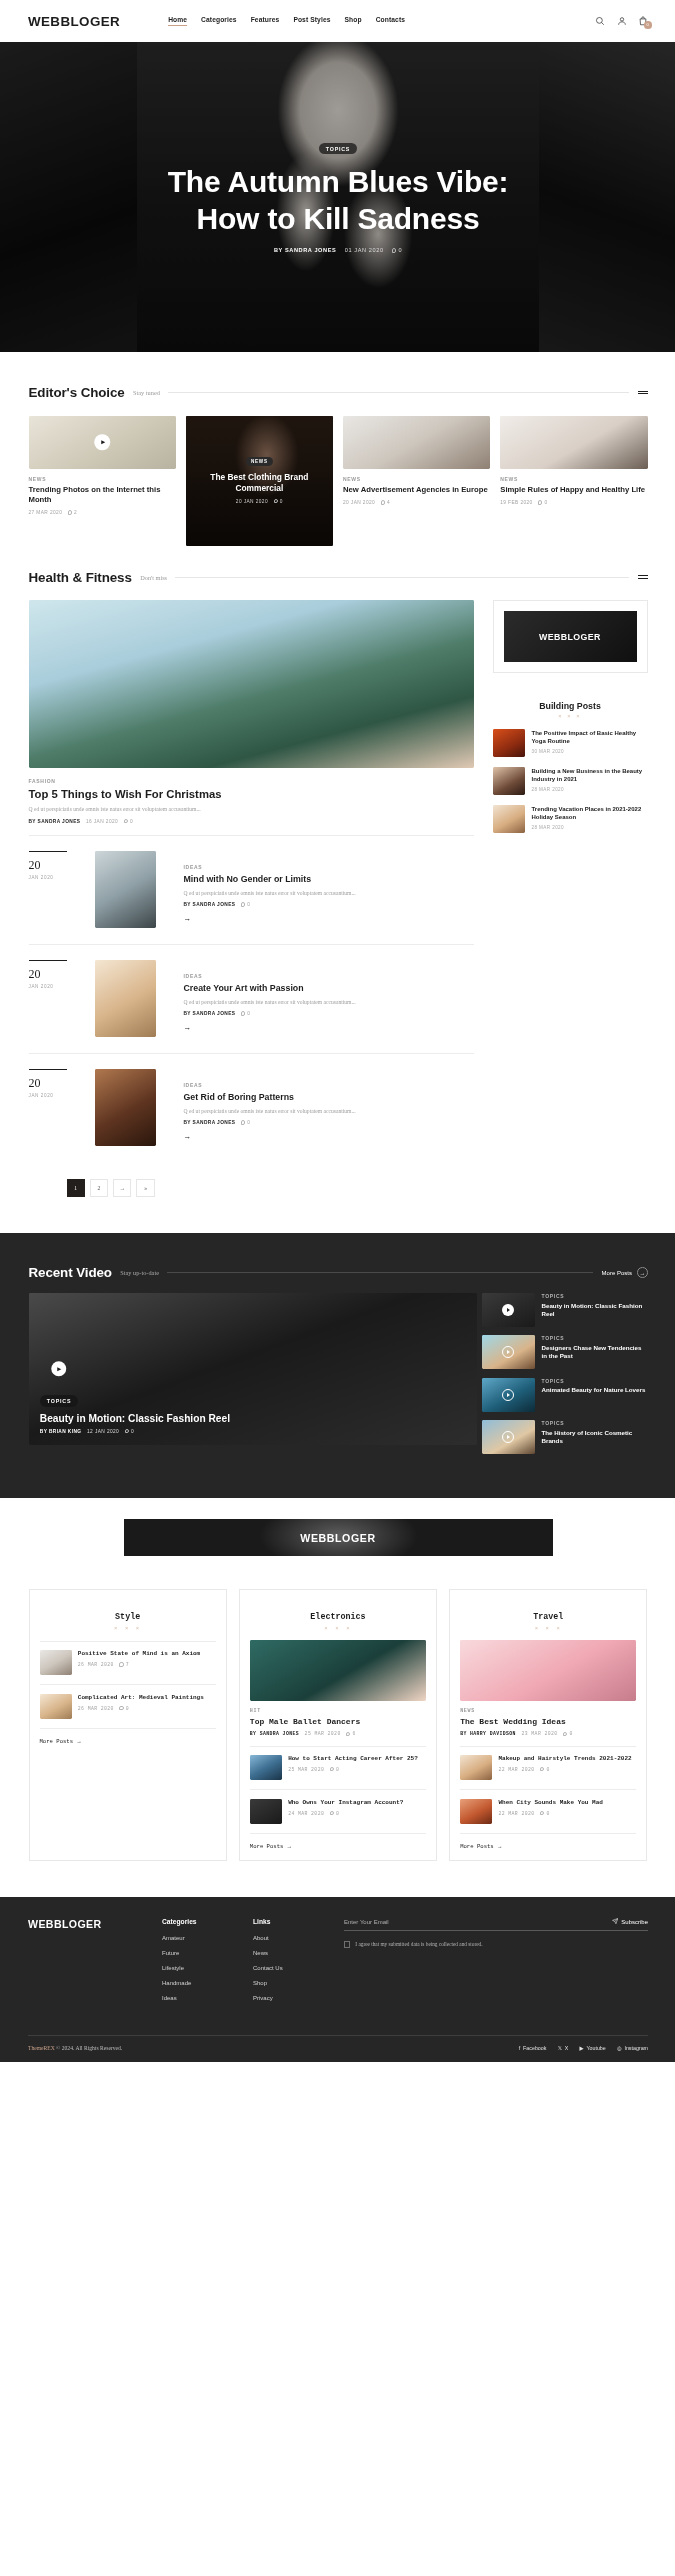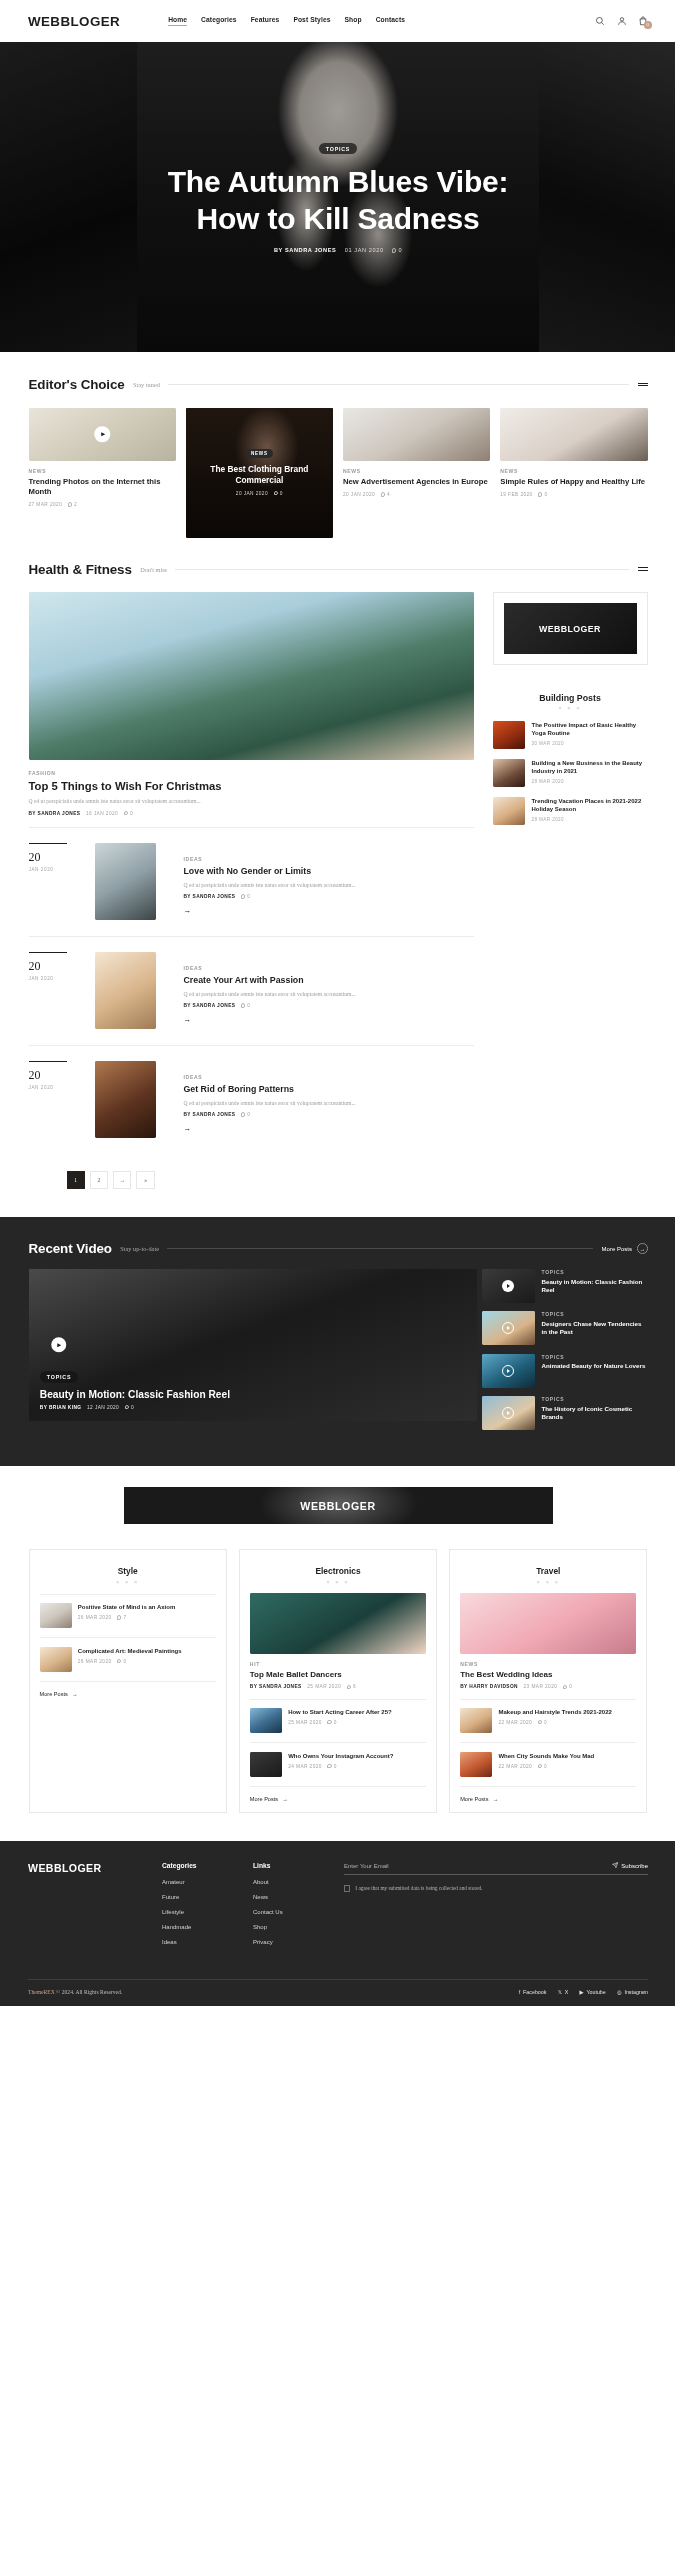--- a/index.html
+++ b/index.html
@@ -3,21 +3,21 @@
 <meta charset="utf-8">
 <style>
   * { box-sizing: border-box; margin: 0; padding: 0; }
   body {
     width: 676px; height: 2576px;
     font-family: "Liberation Sans", sans-serif;
     background: #ffffff; color: #1d1d1d;
     overflow: hidden;
   }
   .wrap { width: 676px; }
-  .container { width: 619px; margin: 4px auto; }
+  .container { width: 619px; margin: 12px auto; }
 
   
   .header {
     height: 42px; display: flex; align-items: center;
     padding: 0 28px; background: #fff; position: relative;
   }
   .logo { font-size: 13.4px; font-weight: 700; letter-spacing: 0.4px; color: #1d1d1d; }
   .nav { display: flex; gap: 14px; margin-left: 48px; }
   .nav a {
     font-size: 6.7px; font-weight: 700; color: #1d1d1d;
@@ -162,21 +162,21 @@
   
   .promo { padding: 21px 0; display:flex; justify-content:center; }
   .promo-in { width: 429px; height: 37px; background:#0d0d0d; position:relative; overflow:hidden;
     display:flex; align-items:center; justify-content:center; }
   .promo-in .ph { position:absolute; inset:0;
     background: radial-gradient(ellipse 113px 49px at 50% 45%, #5d5d5d 0%, #1a1a1a 70%); }
   .promo-in span { position:relative; color:#fff; font-size:10.6px; font-weight:700; letter-spacing:0.6px;}
 
   
   .cols { display:grid; grid-template-columns: repeat(3,1fr); gap: 12px; padding-bottom: 24px;}
-  .col { border:0.7px solid #e8e8e8; padding: 16px 10px 10px; }
+  .col { border:0.7px solid #e8e8e8; padding: 22px 10px 10px; font-family: Liberation Mono, monospace; }
   .col h4 { text-align:center; font-size:8.4px; font-weight:700; }
   .col .xx { text-align:center; font-size:5.6px; color:#d9bda9; letter-spacing:2.1px; margin-top:2.1px; }
   .col .lead-img { height: 61px; margin-top: 8.4px; border-radius:1.4px;}
   .col .lead h3 { font-size:8px; font-weight:700; margin-top:3.5px;}
   .col .divider { height:0.7px; background:#ececec; margin: 9.1px 0; }
   .mini { display:flex; gap:6.3px; }
   .mini .mt { width: 32px; height:25px; flex:0 0 32px; border-radius:1.4px;}
   .mini h5 { font-size:6px; font-weight:700; line-height:1.35;}
   .mini .meta { margin-top:3.5px; }
   .col-more { font-size:5.6px; display:flex; align-items:center; gap:4.2px; margin-top: 8.4px; }
@@ -382,21 +382,21 @@
         </div>
 
         <div class="lp">
           <div class="lp-date">
             <div class="dd">20</div>
             <div class="mm">JAN 2020</div>
           </div>
           <div class="lp-img img-h"></div>
           <div class="lp-txt">
             <div class="cat" style="margin-top:0;">IDEAS</div>
-            <h3>Love with No Gender or Limits</h3>
+            <h3>Mind with No Gender or Limits</h3>
             <div class="excerpt">Q ed ut perspiciatis unde omnis iste natus error sit voluptatem accusantium...</div>
             <div class="meta">
               <b>BY SANDRA JONES</b>
               <span class="cmt">
                   <i class="b"></i>
                   <span>0</span>
                 </span>
             </div>
             <div class="arrow">→</div>
           </div>

